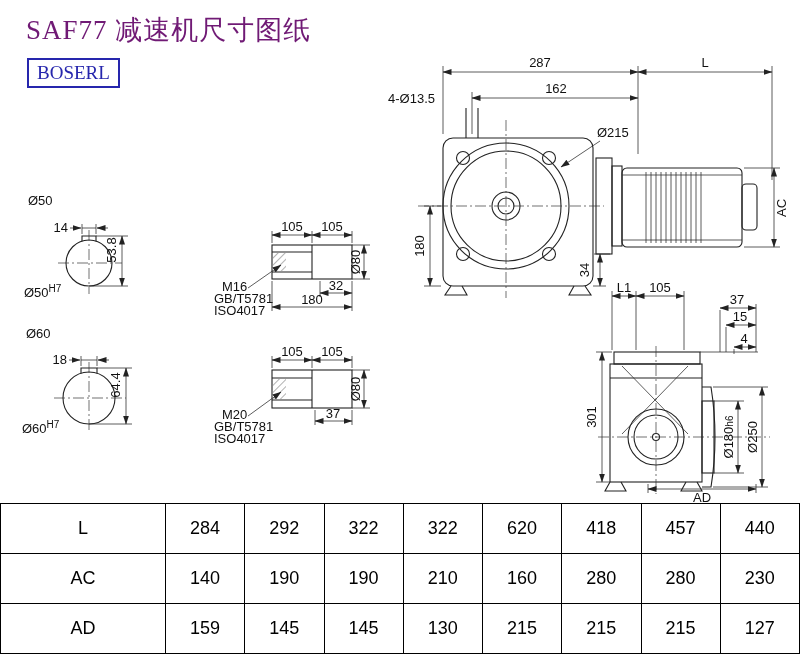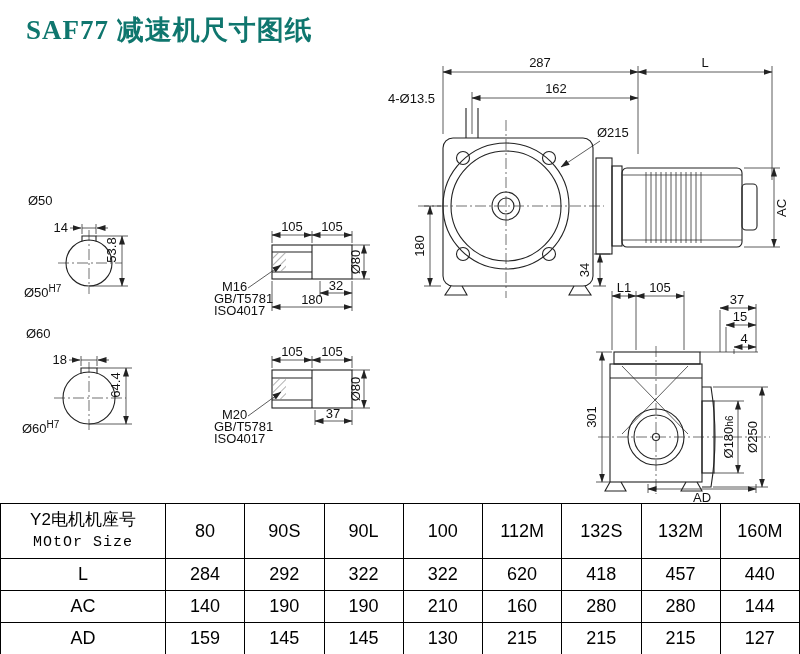--- a/index.html
+++ b/index.html
@@ -1,19 +1,19 @@
 <!DOCTYPE html>
 <html><head>
 <meta charset="utf-8">
 <style>
   *{margin:0;padding:0;box-sizing:border-box}
   html,body{background:#fff}
   body{width:800px;height:654px;font-family:"Liberation Sans",sans-serif}
   .page{position:relative;width:800px;height:654px;background:#fff;overflow:hidden}
-  .title{position:absolute;left:26px;top:12px;font-family:"Liberation Serif",serif;font-weight:bold;font-size:27px;color:#0f766e;letter-spacing:1px}
+  .title{position:absolute;left:26px;top:12px;font-family:"Liberation Serif",serif;font-weight:normal;font-size:27px;color:#701a75;letter-spacing:1px}
   .brand{position:absolute;left:27px;top:58px;border:2px solid #2626ad;color:#2626ad;font-family:"Liberation Serif",serif;font-size:19px;line-height:23px;padding:1px 8px 2px;background:#fff}
   svg.drawing{position:absolute;left:0;top:0}
   svg text{font-family:"Liberation Sans",sans-serif;font-size:13px;fill:#111}
   .s{stroke:#222;stroke-width:1.1;fill:none}
   .t{stroke:#333;stroke-width:.8;fill:none}
   .c{stroke:#333;stroke-width:.7;fill:none;stroke-dasharray:11 3 2 3}
   .d{marker-start:url(#arr);marker-end:url(#arr)}
   .de{marker-end:url(#arr)}
   table.spec{position:absolute;left:0;top:503px;width:800px;height:151px;border-collapse:collapse;table-layout:fixed;background:#fff}
   .spec td{border:1.5px solid #000;text-align:center;vertical-align:middle;font-size:18px;color:#000;padding:0}
@@ -21,20 +21,23 @@
   .spec tr.row{height:32px}
   .spec .hcn{font-size:17px;line-height:24px}
   .spec .hen{font-family:"Liberation Mono",monospace;font-size:15px;letter-spacing:1px;line-height:22px}
 </style>
 </head>
 <body>
 
 <div class="page">
 
   <div class="title">SAF77 减速机尺寸图纸</div>
+  <div class="brand">
+    <span>BOSERL</span>
+  </div>
 
   <svg class="drawing" width="800" height="505" viewBox="0 0 800 505">
     <defs>
       <marker id="arr" viewBox="0 0 9 7" refX="8.5" refY="3.5" markerWidth="9" markerHeight="7" markerUnits="userSpaceOnUse" orient="auto-start-reverse">
         <path d="M0,0.5 L9,3.5 L0,6.5 Z" fill="#222"></path>
       </marker>
       <pattern id="hatch" width="5" height="5" patternUnits="userSpaceOnUse" patternTransform="rotate(45)">
         <line x1="0" y1="0" x2="0" y2="5" stroke="#666" stroke-width="1"></line>
       </pattern>
     </defs>
@@ -268,55 +271,41 @@
       <text x="702" y="502" text-anchor="middle">AD</text>
     </g>
   </svg>
 
   <table class="spec">
     <colgroup>
         <col style="width:165px">
         <col span="8">
       </colgroup>
     <tbody>
-        <tr class="hdr">
-      <td>
-        <div class="hcn">Y2电机机座号</div>
-        <div class="hen">MOtOr Size</div>
-      </td>
-      <td>80</td>
-      <td>90S</td>
-      <td>90L</td>
-      <td>100</td>
-      <td>112M</td>
-      <td>132S</td>
-      <td>132M</td>
-      <td>160M</td>
-    </tr>
     <tr class="row">
       <td>L</td>
       <td>284</td>
       <td>292</td>
       <td>322</td>
       <td>322</td>
       <td>620</td>
       <td>418</td>
       <td>457</td>
       <td>440</td>
     </tr>
     <tr class="row">
       <td>AC</td>
       <td>140</td>
       <td>190</td>
       <td>190</td>
       <td>210</td>
       <td>160</td>
       <td>280</td>
       <td>280</td>
-      <td>144</td>
+      <td>230</td>
     </tr>
     <tr class="row">
       <td>AD</td>
       <td>159</td>
       <td>145</td>
       <td>145</td>
       <td>130</td>
       <td>215</td>
       <td>215</td>
       <td>215</td>

